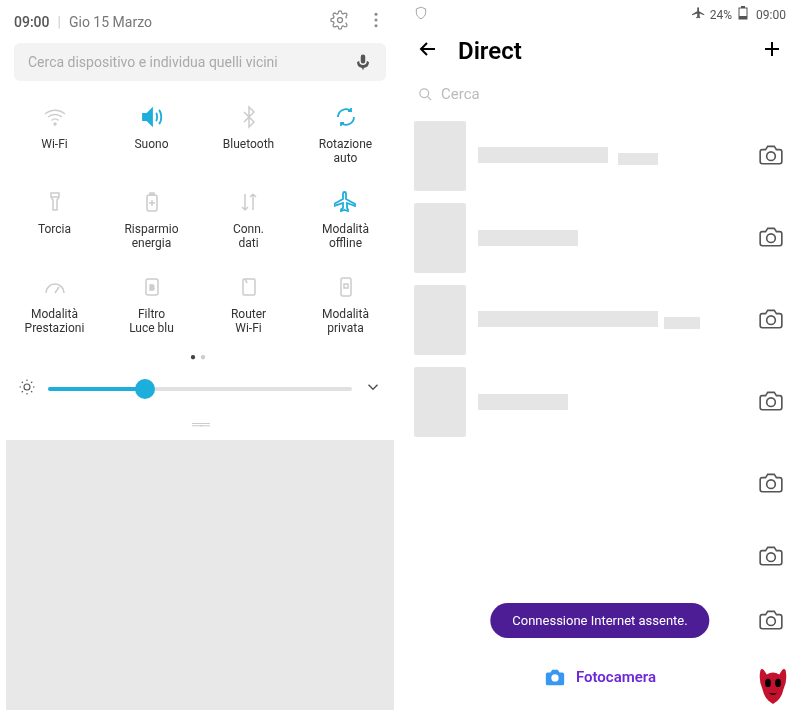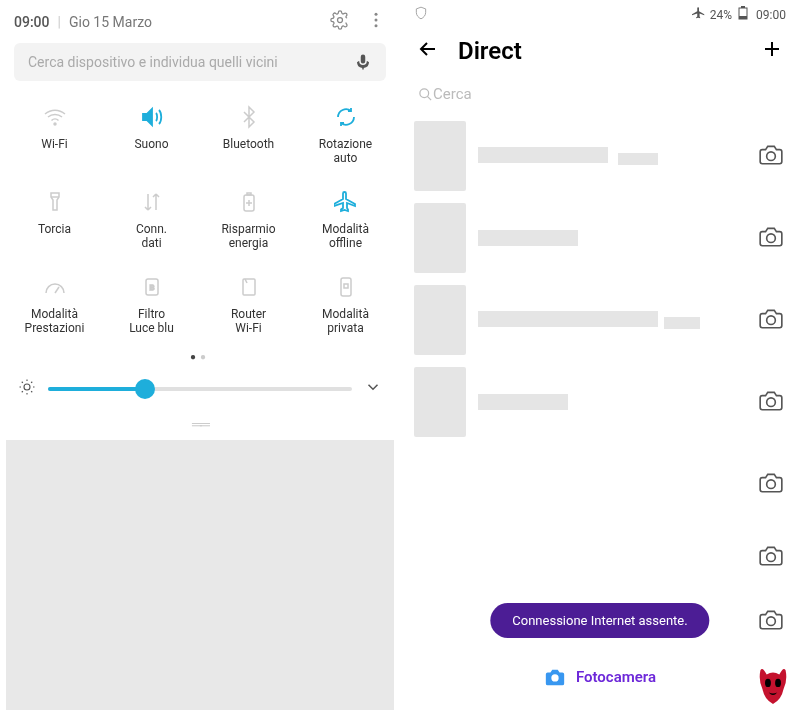--- a/index.html
+++ b/index.html
@@ -41,21 +41,21 @@
 .ig-status { display: flex; align-items: center; padding: 6px 14px 2px; font-size: 12px; color: #555; }
 .ig-status .spacer { flex: 1; }
 .ig-status svg { width: 14px; height: 14px; }
 .ig-status .bat { margin: 0 4px; }
 
 .ig-header { display: flex; align-items: center; padding: 12px 16px; }
 .ig-header .title { font-size: 24px; font-weight: 600; margin-left: 18px; }
 .ig-header .spacer { flex: 1; }
 .ig-header svg { width: 24px; height: 24px; }
 
-.ig-search { display: flex; align-items: center; padding: 8px 18px 12px; color: #bbb; font-size: 15px; }
+.ig-search { display: flex; align-items: center; padding: 8px 18px 12px; color: #bbb; font-size: 15px; gap: 8px; }
 
 .ig-list { padding: 0 14px; }
 .ig-row { display: flex; align-items: center; padding: 6px 0; gap: 12px; min-height: 62px; }
 .ig-avatar { width: 52px; height: 52px; background: #e5e5e5; border-radius: 2px; flex-shrink: 0; }
 .ig-text { flex: 1; display: flex; flex-direction: column; gap: 4px; }
 .ig-line1 { height: 16px; background: #e5e5e5; }
 .ig-line2 { height: 12px; background: #e5e5e5; }
 .ig-cam { width: 28px; flex-shrink: 0; }
 .ig-cam svg { width: 26px; height: 26px; stroke: #555; fill: none; stroke-width: 1.5; }
 
@@ -142,33 +142,33 @@
           <svg viewBox="0 0 24 24" stroke-width="1.5">
             <path d="M8 3h8v4l-2 3v10h-4V10L8 7V3z"></path>
             <path d="M8 7h8"></path>
           </svg>
         </div>
         <div class="label">Torcia</div>
       </div>
     <div class="qs-tile off">
         <div class="icon-wrap">
           <svg viewBox="0 0 24 24" stroke-width="1.5">
-            <path d="M8 4v16M8 20l-3-3M8 20l3-3M16 20V4M16 4l-3 3M16 4l3 3"></path>
-          </svg>
-        </div>
-        <div class="label">Conn.<br>dati</div>
-      </div>
-    <div class="qs-tile off">
-        <div class="icon-wrap">
-          <svg viewBox="0 0 24 24" stroke-width="1.5">
             <rect x="7" y="5" width="10" height="16" rx="2"></rect>
             <path d="M10 3h4v2h-4zM12 10v6M9 13h6"></path>
           </svg>
         </div>
         <div class="label">Risparmio<br>energia</div>
+      </div>
+    <div class="qs-tile off">
+        <div class="icon-wrap">
+          <svg viewBox="0 0 24 24" stroke-width="1.5">
+            <path d="M8 4v16M8 20l-3-3M8 20l3-3M16 20V4M16 4l-3 3M16 4l3 3"></path>
+          </svg>
+        </div>
+        <div class="label">Conn.<br>dati</div>
       </div>
     <div class="qs-tile on">
         <div class="icon-wrap">
           <svg viewBox="0 0 24 24" stroke-width="1.8">
             <path d="M21 14l-9-5V3.5a1.5 1.5 0 0 0-3 0V9l-9 5v2l9-3v5l-2 1.5V21l3.5-1 3.5 1v-1.5L13 18v-5l8 3v-2z" fill="none"></path>
           </svg>
         </div>
         <div class="label">Modalità<br>offline</div>
       </div>
     <div class="qs-tile off">

